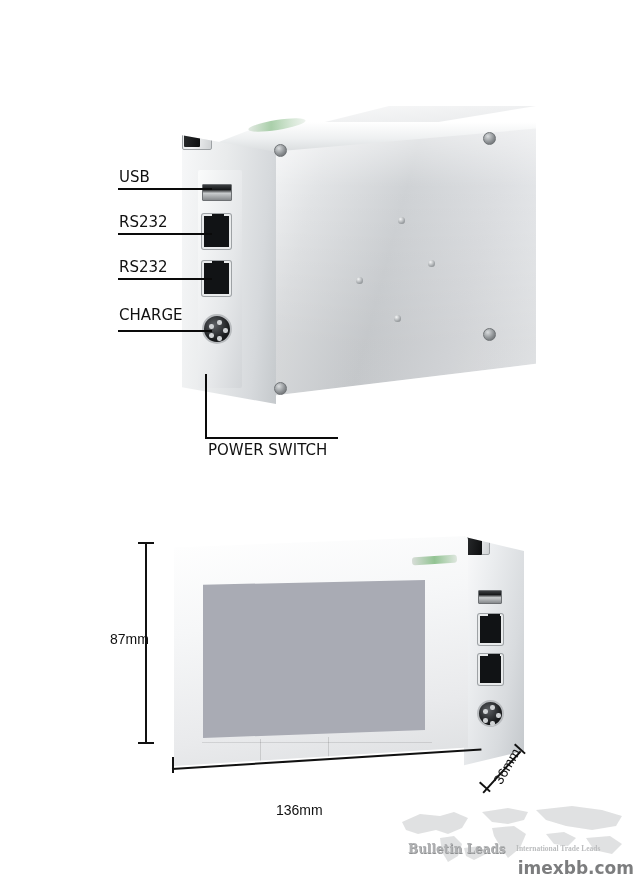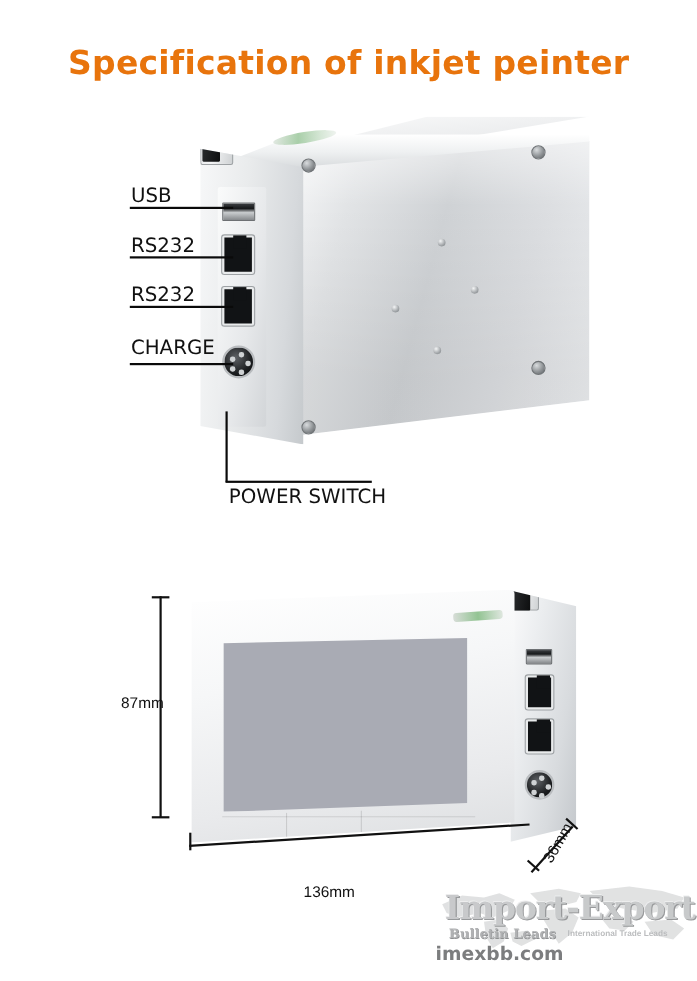--- a/index.html
+++ b/index.html
@@ -26,21 +26,21 @@
     letter-spacing:0.2px;
     color:#E8740C;
     font-family:"DejaVu Sans", sans-serif;
     white-space:nowrap;
   }
 
   
   .callout-label {
     position:absolute;
     font-family:"DejaVu Sans", sans-serif;
-    font-size:18px;
+    font-size:15px;
     color:#111;
     white-space:nowrap;
   }
   .leader {
     position:absolute;
     background:#0a0a0a;
     height:1.6px;
   }
   .leader-v {
     position:absolute;
@@ -262,44 +262,43 @@
     font-family:"DejaVu Serif", serif;
     font-weight:bold;
     font-size:12px;
     color:#9a9c9e;
     text-shadow:0.5px 0.5px 0 #6e7072;
     white-space:nowrap;
   }
   .wm-sub2 {
     position:absolute;
     left:120px; top:44px;
-    font-family:Liberation Sans, sans-serif;
+    font-family:Liberation Serif, serif;
     font-weight:bold;
     font-size:7.5px;
     color:#a9abad;
     white-space:nowrap;
   }
   .wm-domain {
     position:absolute;
     left:0; top:58px;
     width:238px;
-    text-align:left;
+    text-align:right;
     font-family:"DejaVu Sans", sans-serif;
     font-weight:bold;
     font-size:17px;
     color:#58595b;
     white-space:nowrap;
   }
 </style>
 </head>
 <body>
 
 <div id="page">
 
-  <div class="title">Specification of inkjet peinter</div>
 
   <div id="photo-top">
 
     <div class="box-face-right"></div>
     <div class="box-face-top"></div>
     <div class="box-top-strip"></div>
     <div class="top-sticker"></div>
 
     <div class="box-face-left">
       <div class="port-plate"></div>
@@ -396,19 +395,18 @@
         <path d="M6 18 L24 10 L44 12 L58 8 L72 14 L66 24 L52 30 L40 26 L22 30 L10 26 Z"></path>
         <path d="M44 34 L58 32 L66 40 L62 52 L52 58 L46 48 Z"></path>
         <path d="M86 8 L112 4 L132 8 L128 16 L112 20 L96 18 Z"></path>
         <path d="M96 24 L118 22 L130 30 L124 44 L112 54 L104 42 L98 32 Z"></path>
         <path d="M140 6 L176 2 L206 6 L226 12 L220 22 L196 26 L170 22 L150 16 Z"></path>
         <path d="M150 30 L168 28 L180 34 L172 42 L158 40 Z"></path>
         <path d="M190 34 L214 32 L226 40 L216 50 L198 46 Z"></path>
         <path d="M68 44 L84 42 L90 50 L78 56 L70 52 Z"></path>
       </g>
     </svg>
-    <div class="wm-title">Import-Export</div>
     <div class="wm-sub">Bulletin Leads</div>
     <div class="wm-sub2">International Trade Leads</div>
     <div class="wm-domain">imexbb.com</div>
   </div>
 
 </div>
 
 </body></html>

